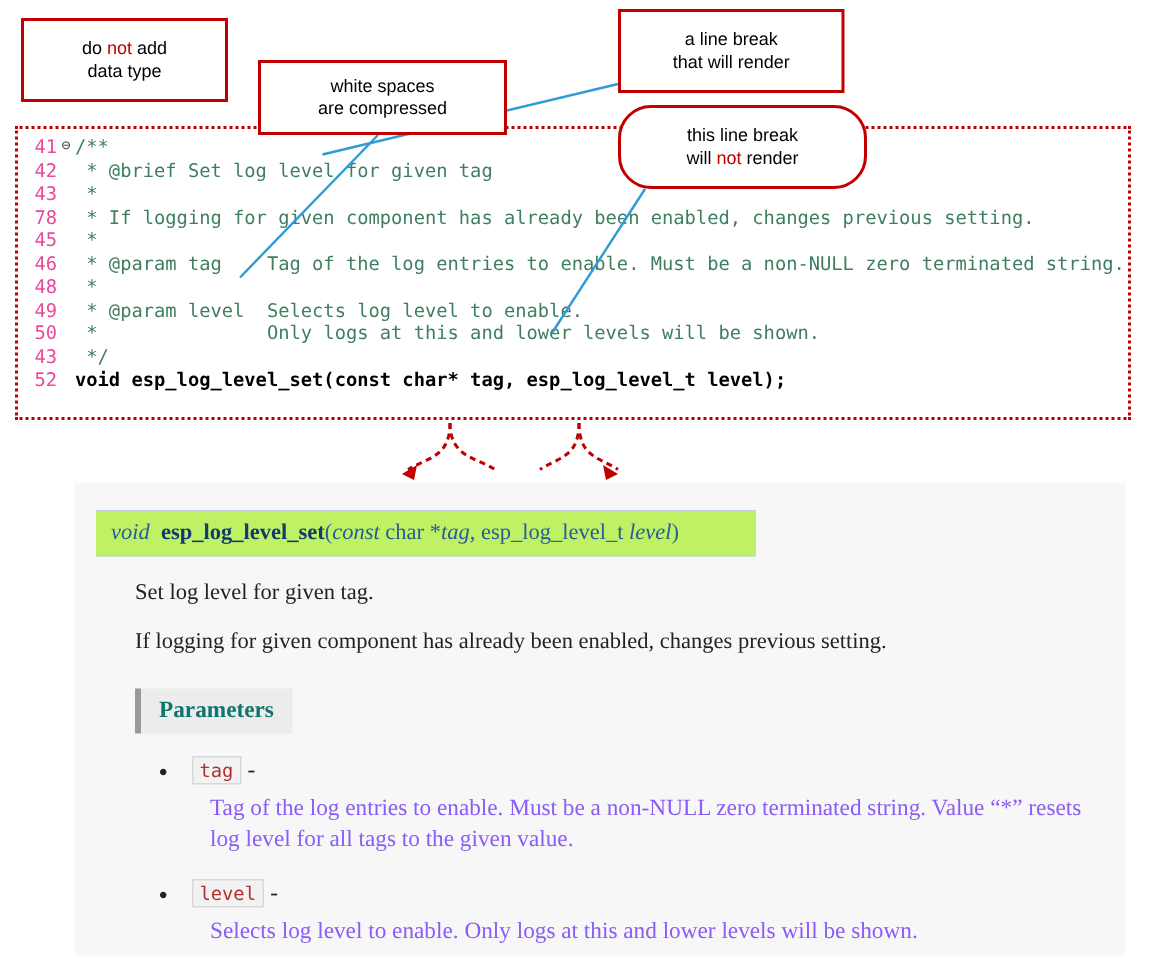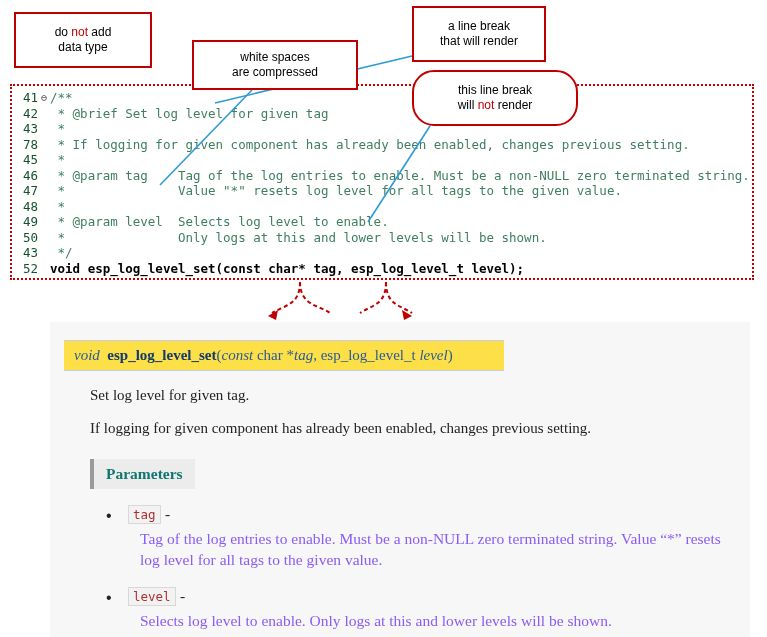--- a/index.html
+++ b/index.html
@@ -42,26 +42,25 @@
     justify-content: center;
   }
   #callout-whitespace {
     left: 172px;
     top: 40px;
     width: 166px;
     height: 50px;
     display: flex;
     align-items: center;
     justify-content: center;
-    margin-left: 20px;
   }
   #callout-linebreak-render {
     left: 412px;
     top: 6px;
-    width: 134px;
+    width: 151px;
     height: 56px;
     display: flex;
     align-items: center;
     justify-content: center;
   }
   #callout-linebreak-norender {
     left: 412px;
     top: 70px;
     width: 166px;
     height: 56px;
@@ -97,21 +96,21 @@
   }
   .code-line {
     display: flex;
     align-items: flex-start;
     font-family: "DejaVu Sans Mono", monospace;
     font-size: 12.5px;
     line-height: 15.5px;
     white-space: pre;
   }
   .ln {
-    color: #14532d;
+    color: #ec4899;
     width: 22px;
     text-align: right;
     flex: 0 0 auto;
     user-select: none;
   }
   .fold {
     width: 12px;
     flex: 0 0 auto;
     text-align: center;
     color: #4a4a4a;
@@ -135,21 +134,21 @@
     top: 322px;
     width: 700px;
     height: 315px;
     background: #f7f7f7;
     box-sizing: border-box;
     z-index: 10;
   }
   #doc-signature {
     margin: 18px 0 0 14px;
     padding: 6px 10px 6px 10px;
-    background: #fde047;
+    background: #bef264;
     border-top: 1px solid #c4cfe5;
     border-bottom: 1px solid #c4cfe5;
     width: 440px;
     box-sizing: border-box;
     font-family: "Liberation Serif", serif;
     font-size: 15px;
     color: #2a5a9a;
   }
   #doc-signature .fname {
     font-weight: bold;
@@ -284,25 +283,20 @@
     <span class="fold"></span>
     <span class="code-text cmt"> *</span>
   </div>
 
   <div class="code-line">
     <span class="ln">46</span>
     <span class="fold"></span>
     <span class="code-text cmt"> * @param tag    Tag of the log entries to enable. Must be a non-NULL zero terminated string.</span>
   </div>
 
-  <div class="code-line">
-    <span class="ln">47</span>
-    <span class="fold"></span>
-    <span class="code-text cmt"> *               Value "*" resets log level for all tags to the given value.</span>
-  </div>
 
   <div class="code-line">
     <span class="ln">48</span>
     <span class="fold"></span>
     <span class="code-text cmt"> *</span>
   </div>
 
   <div class="code-line">
     <span class="ln">49</span>
     <span class="fold"></span>

